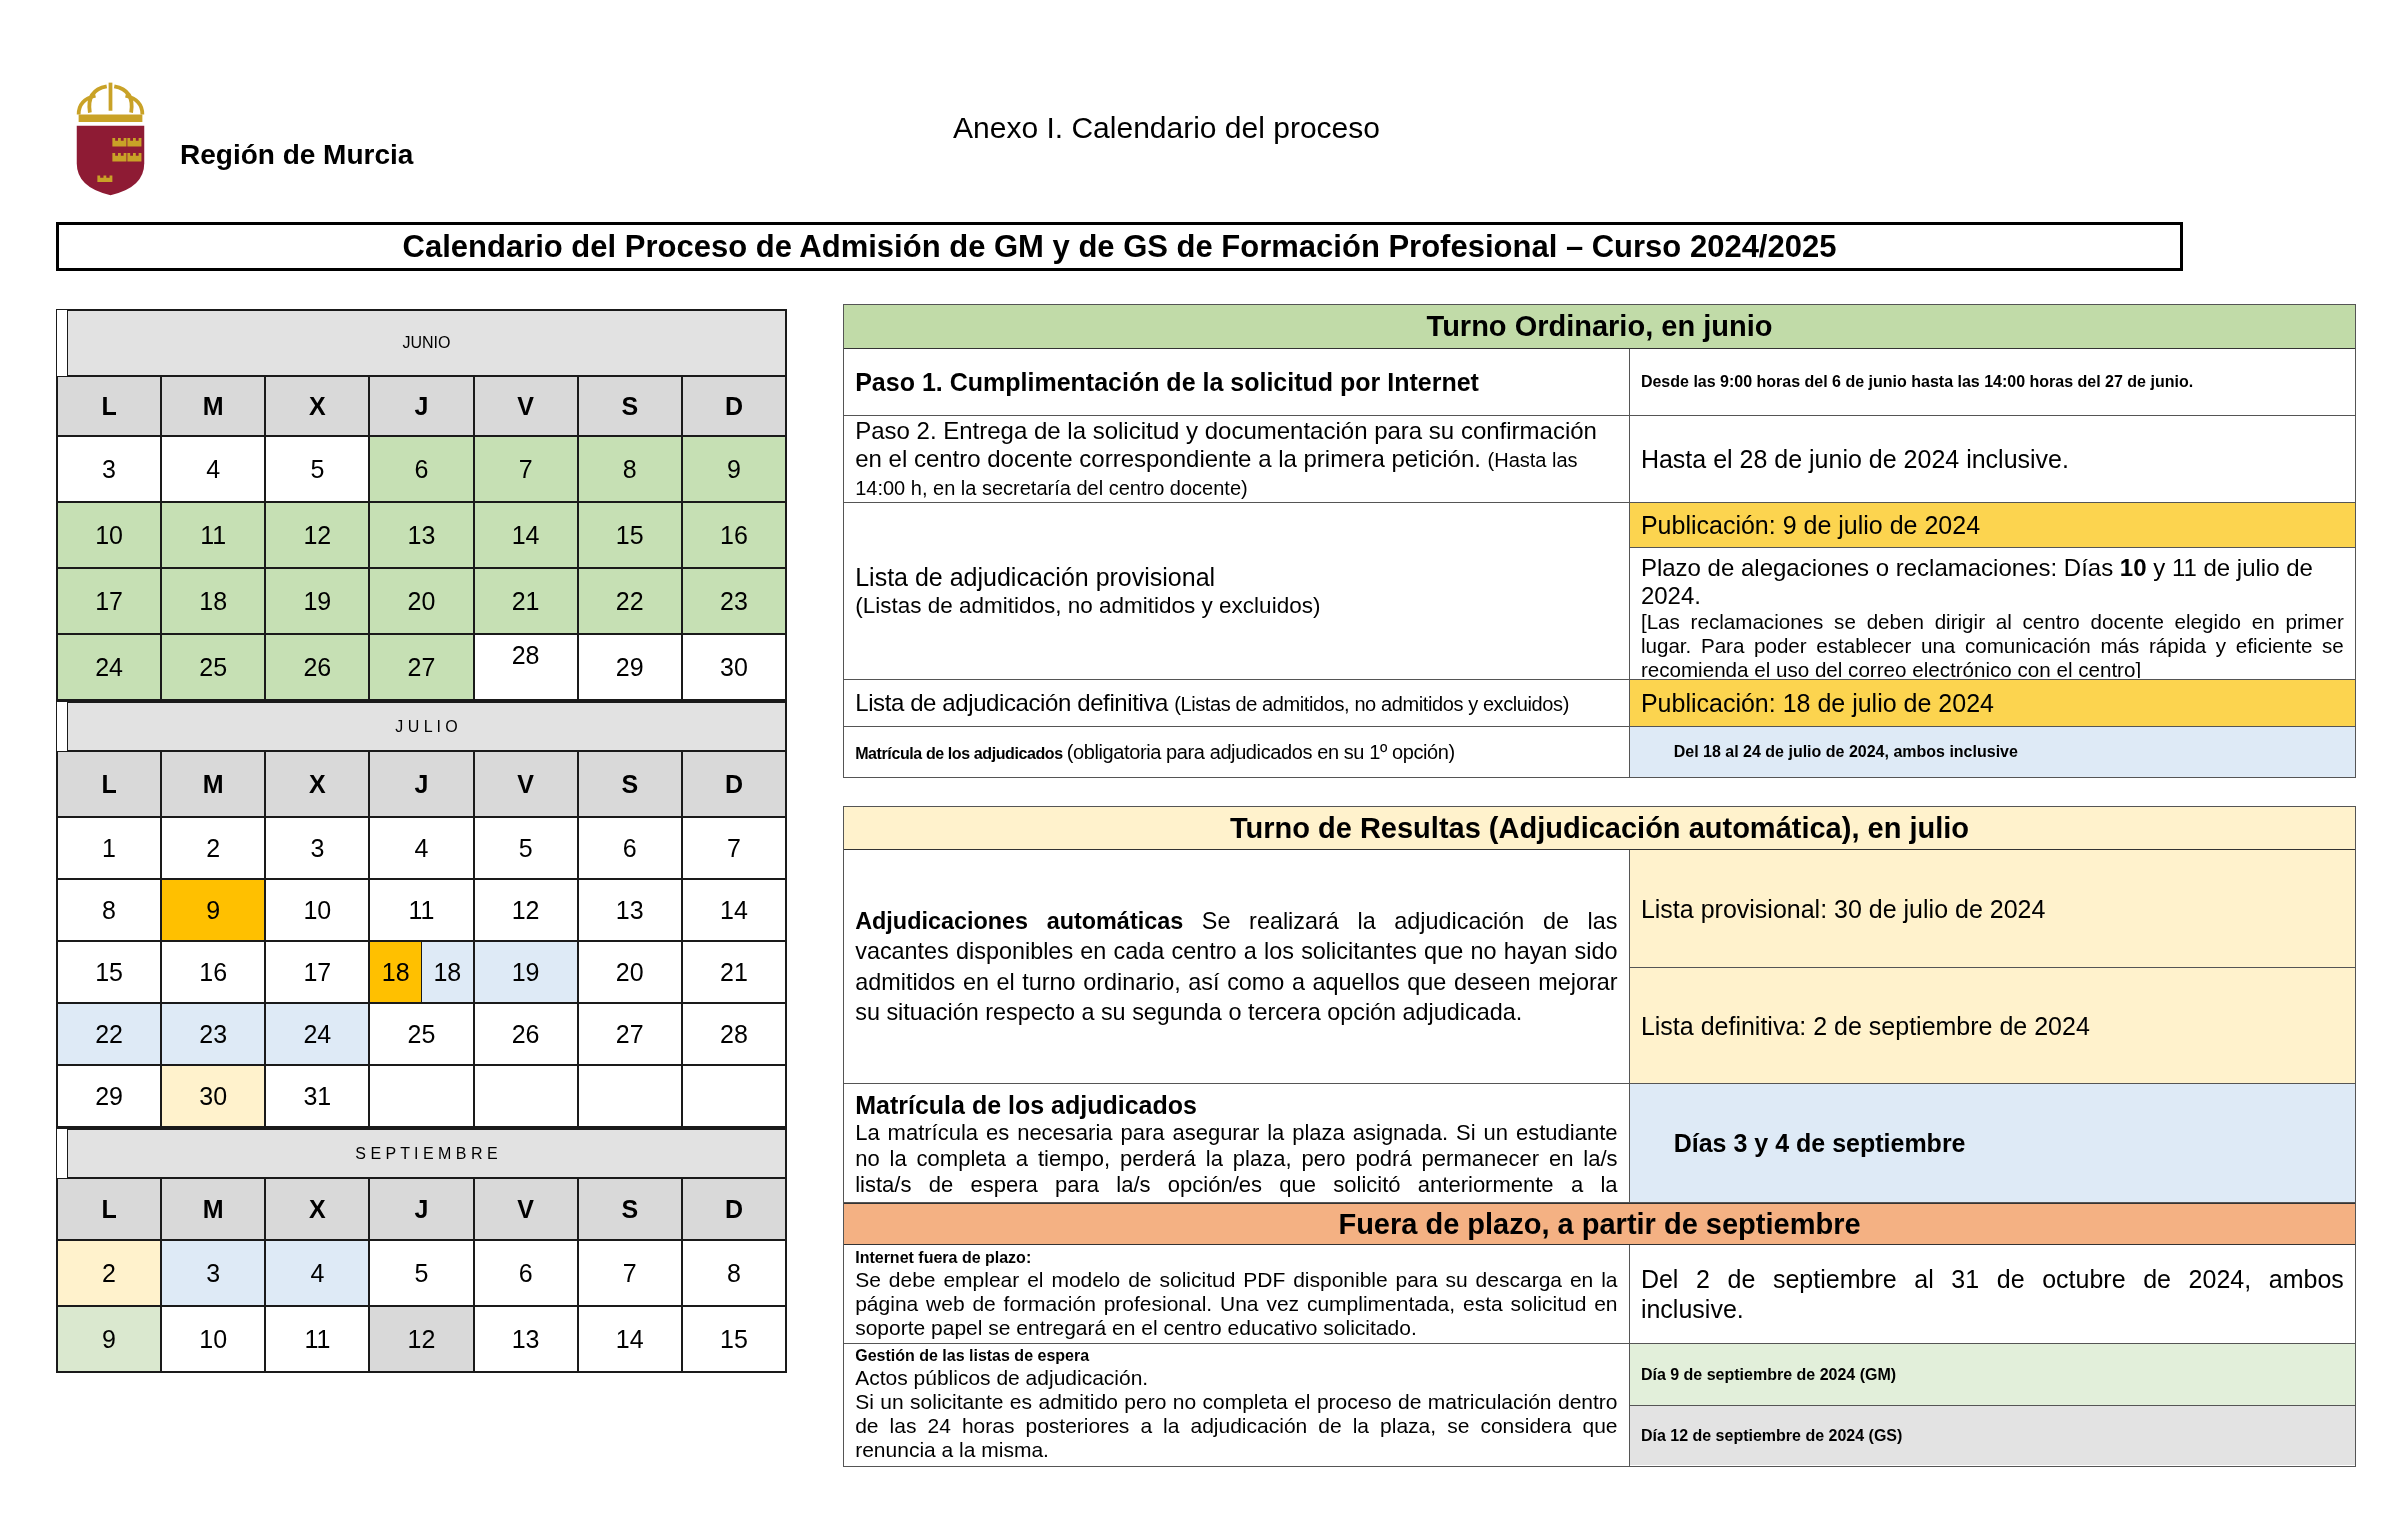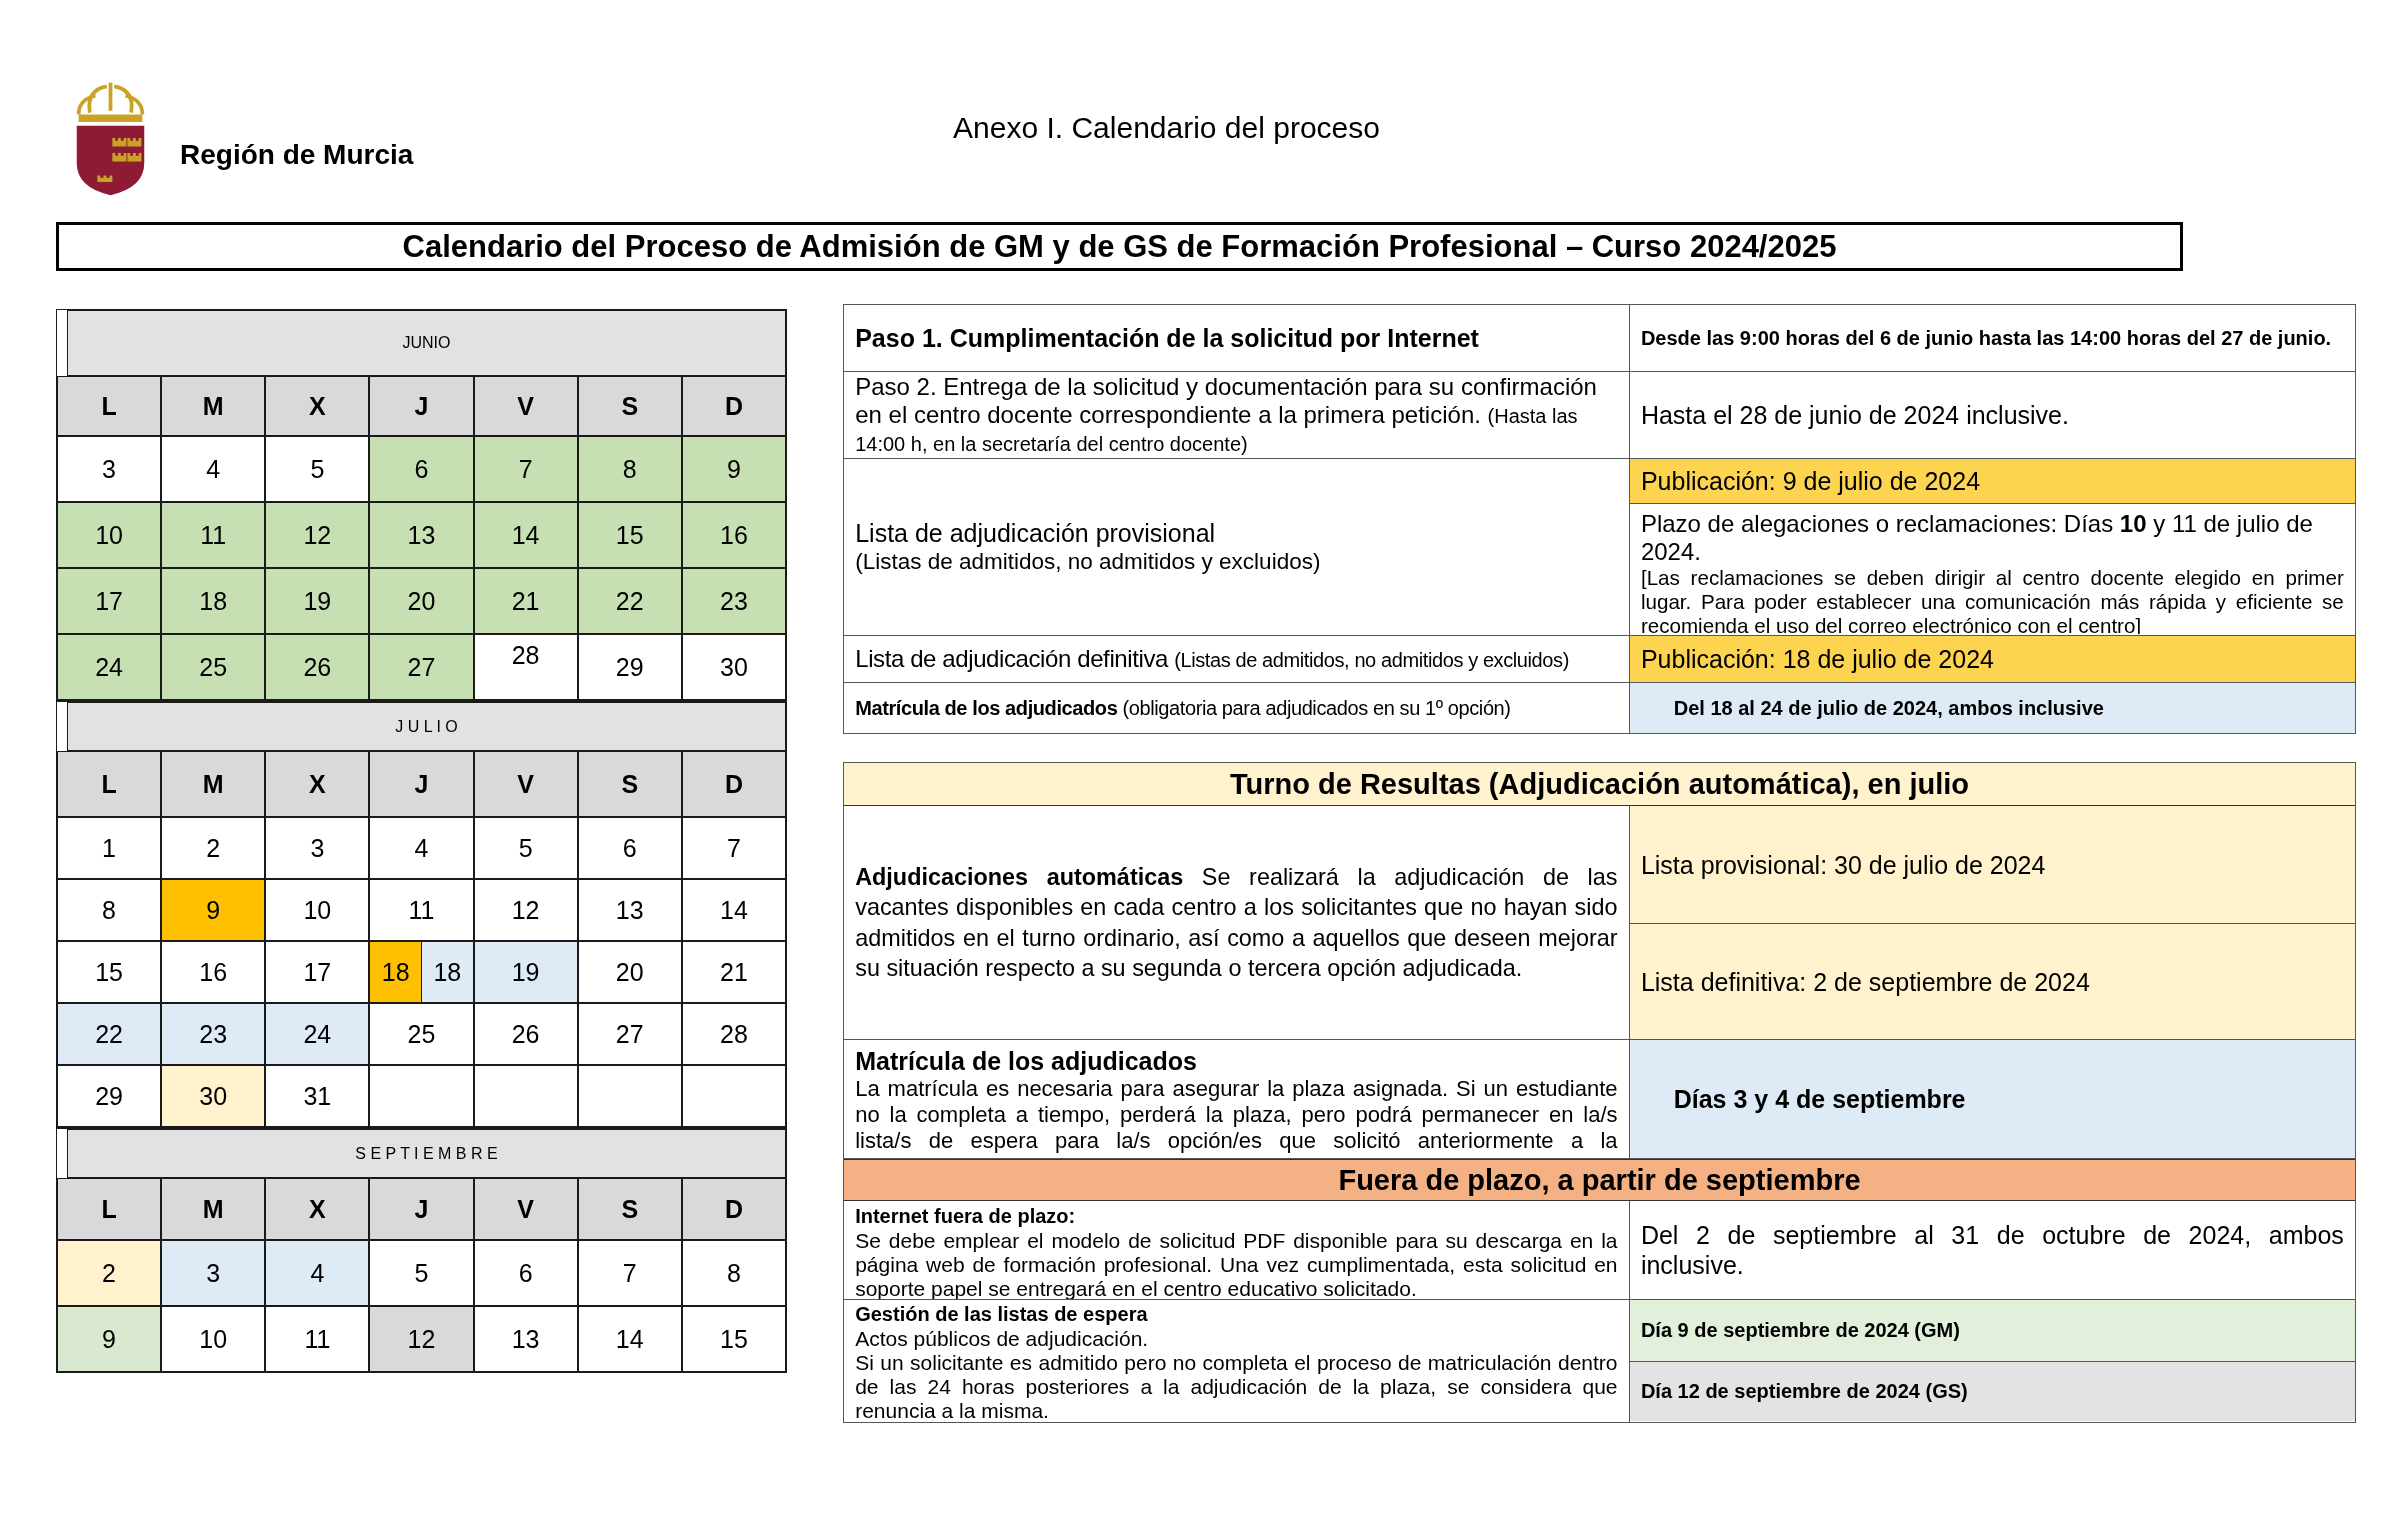--- a/index.html
+++ b/index.html
@@ -43,21 +43,21 @@
   .cream-h{background:var(--cream); height:43px; border-top:none;}
   .salmon-h{background:var(--salmon); height:42px;}
   .trow{display:flex; border-bottom:1.4px solid #555;}
   .trow:last-child{border-bottom:none;}
   .lc{width:52%; border-right:1.9px solid #555; padding:5.6px 11.2px; overflow:hidden;}
   .rc{width:48%; padding:5.6px 11.2px; overflow:hidden;}
   .rc.nopad{padding:0;}
   .vc{display:flex; flex-direction:column; justify-content:center;}
   .subcell{padding:3.7px 11.2px; overflow:hidden;}
   .b27{font-weight:bold; font-size:25px; line-height:1.2;}
-  .b26{font-weight:bold; font-size:20px; line-height:1.25;}
+  .b26{font-weight:bold; font-size:16px; line-height:1.25;}
   .n27{font-size:25px; line-height:1.2;}
   .n26{font-size:24px; line-height:1.18;}
   .n25{font-size:23.4px; line-height:1.3;}
   .n24{font-size:22.5px; line-height:1.25;}
   .n23{font-size:22px; line-height:1.2;}
   .n22{font-size:21px; line-height:1.15;}
   .note{font-size:20.6px; line-height:1.16;}
   .just{text-align:justify;}
   .nowrap{white-space:nowrap; letter-spacing:-0.4px;}
   .gold-bg{background:var(--lightgold);}
@@ -206,20 +206,21 @@
         <div class="cell cell-base" style="background: rgb(217, 217, 217);">12</div>
         <div class="cell cell-base" style="background: rgb(255, 255, 255);">13</div>
         <div class="cell cell-base" style="background: rgb(255, 255, 255);">14</div>
         <div class="cell cell-base" style="background: rgb(255, 255, 255);">15</div>
       </div>
   </div>
 
   <div class="right-col">
 
     <div class="panel">
+      <div class="sec-header green-h">Turno Ordinario, en junio</div>
       <div class="trow" style="height:67px">
         <div class="lc vc">
           <span class="b27">Paso 1. Cumplimentación de la solicitud por Internet</span>
         </div>
         <div class="rc vc">
           <span class="b26">Desde las 9:00 horas del 6 de junio hasta las 14:00 horas del 27 de junio.</span>
         </div>
       </div>
       <div class="trow" style="height:87px">
         <div class="lc vc">

